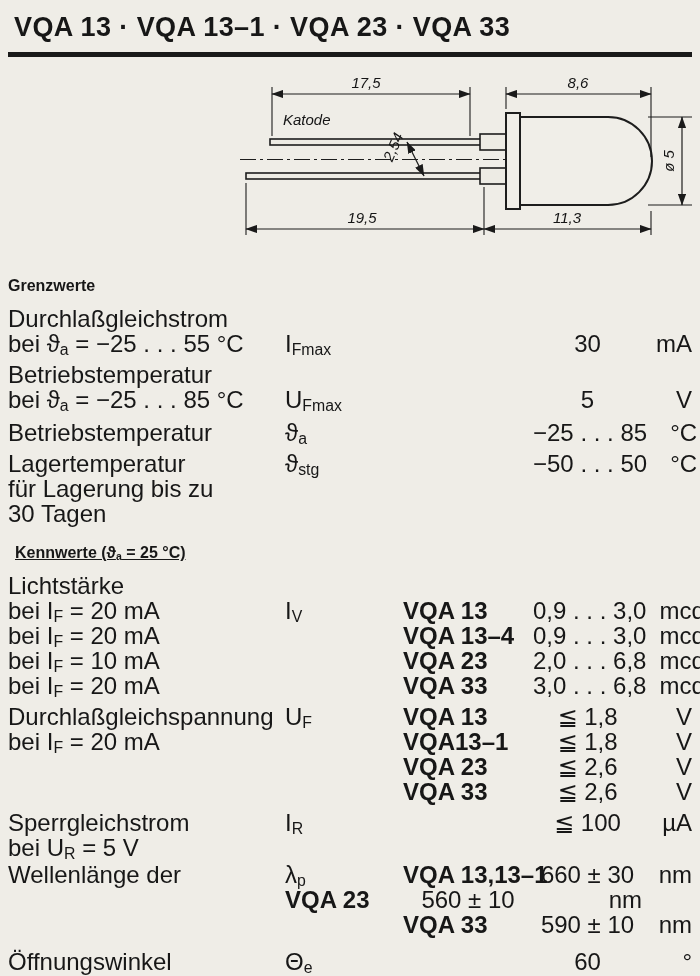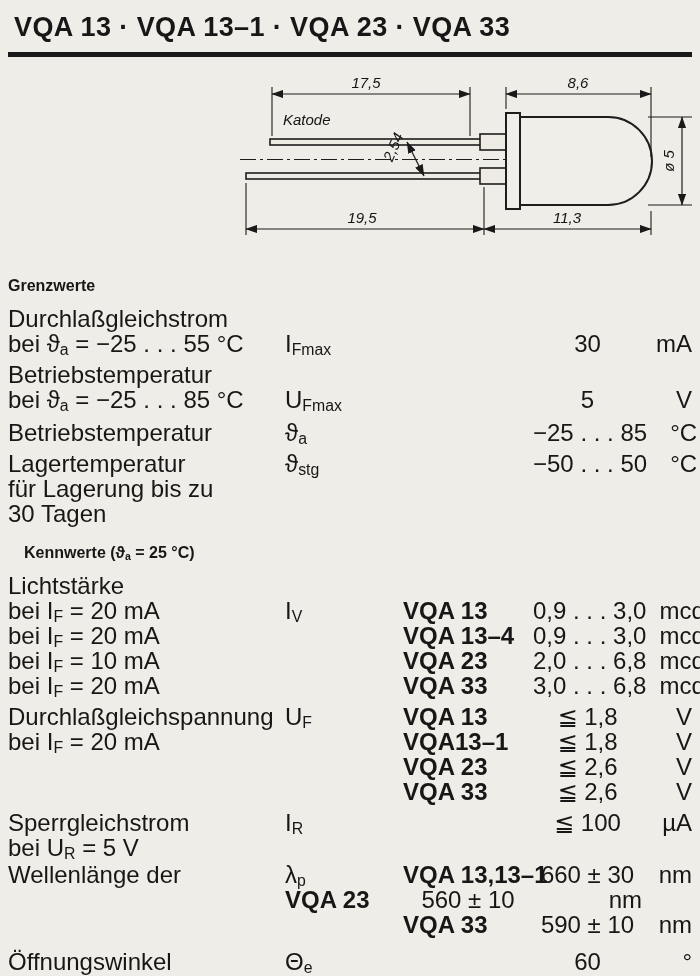--- a/index.html
+++ b/index.html
@@ -16,21 +16,21 @@
   .drawing { margin: 6px 0 0 -8px; width: 700px; }
   svg text { font-family: "Liberation Sans", "DejaVu Sans", sans-serif; }
   .dimtxt { font-size: 15px; font-style: italic; fill: #151515; }
   .part  { fill: #edebe4; stroke: #1d1d1d; stroke-width: 1.6; }
   .part2 { fill: #f0eee8; stroke: #1d1d1d; stroke-width: 2; }
   .dl  { stroke: #1d1d1d; stroke-width: 1.2; fill: none; }
   .ext { stroke: #1d1d1d; stroke-width: 1.1; }
   .cl  { stroke: #1d1d1d; stroke-width: 1.1; stroke-dasharray: 16 4 3 4; }
   .h2 { font-size: 16px; font-weight: 700; line-height: 25px; margin: 0; }
   #grenzwerte-heading { margin: 16px 0 8px; }
-  #kennwerte-heading  { margin: 14px 16px 8px; }
+  #kennwerte-heading  { margin: 14px 7px 8px; text-decoration: underline; }
   .row {
     display: grid;
     grid-template-columns: 277px 118px 130px 1fr 50px;
     align-items: baseline;
     font-size: 24px; line-height: 25px;
   }
   .c-label { white-space: nowrap; }
   .c-sym  { font-weight: 400; white-space: nowrap; }
   .c-type { font-weight: 700; white-space: nowrap; }
   .c-val  { text-align: center; white-space: nowrap; }

